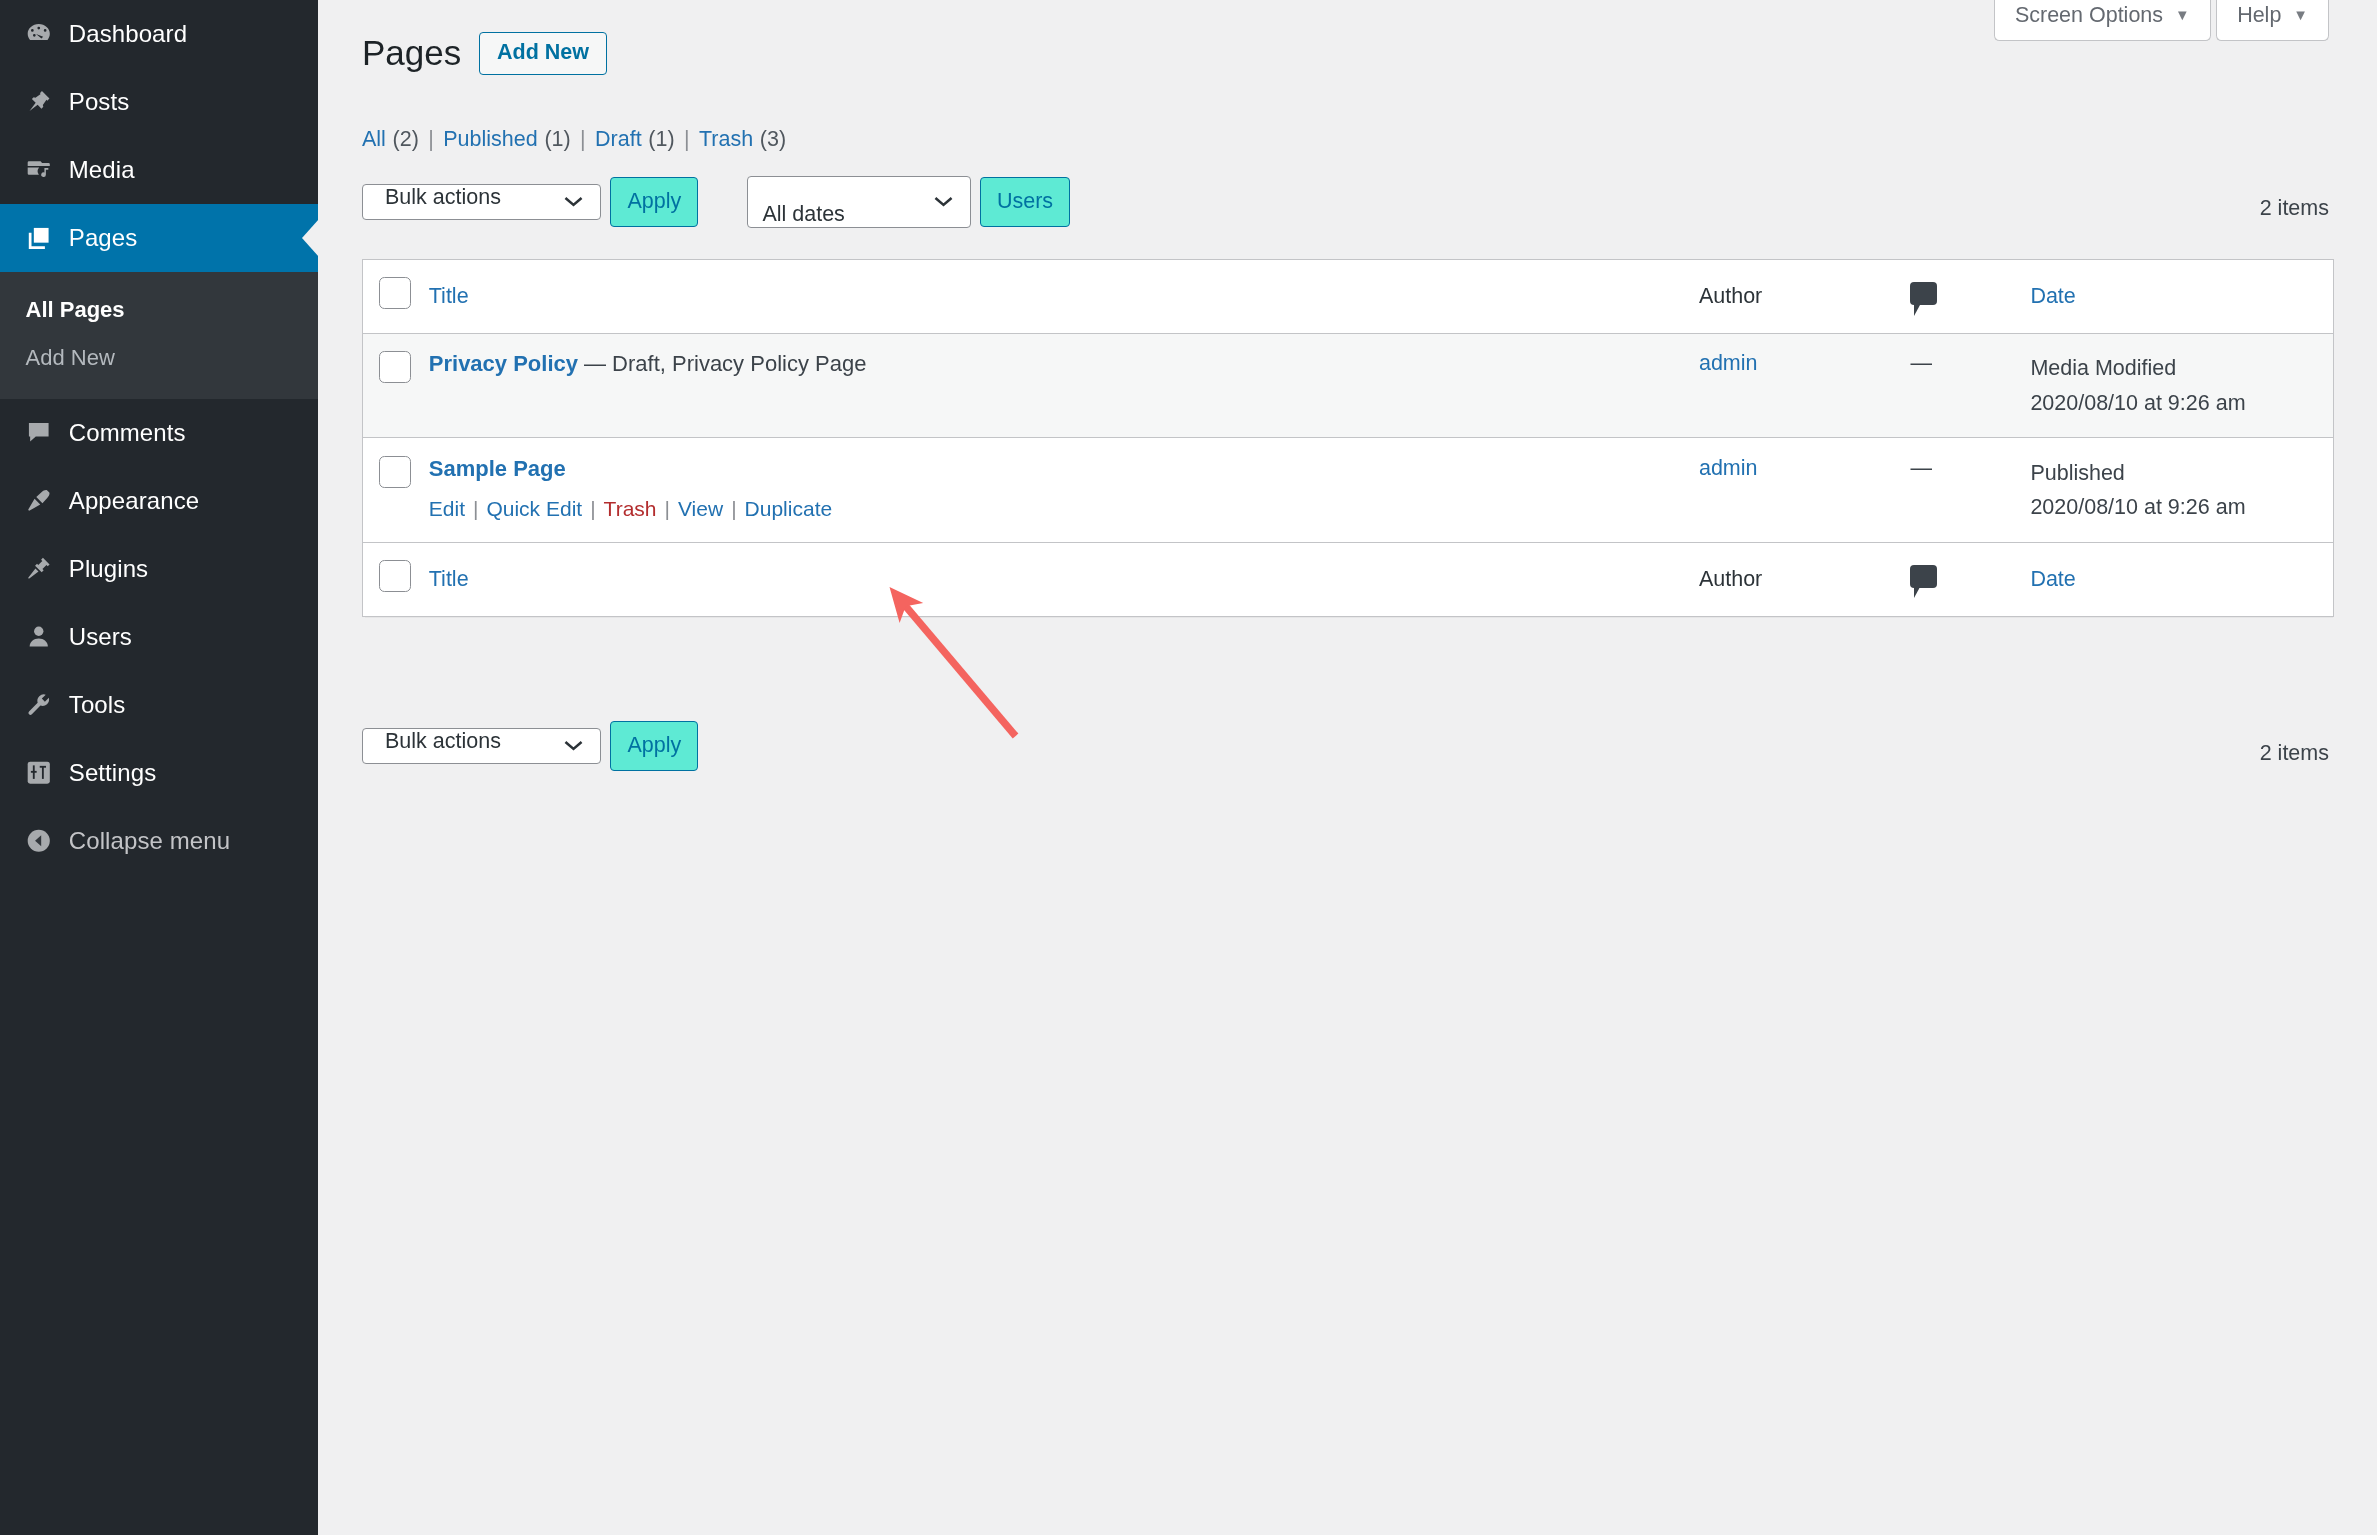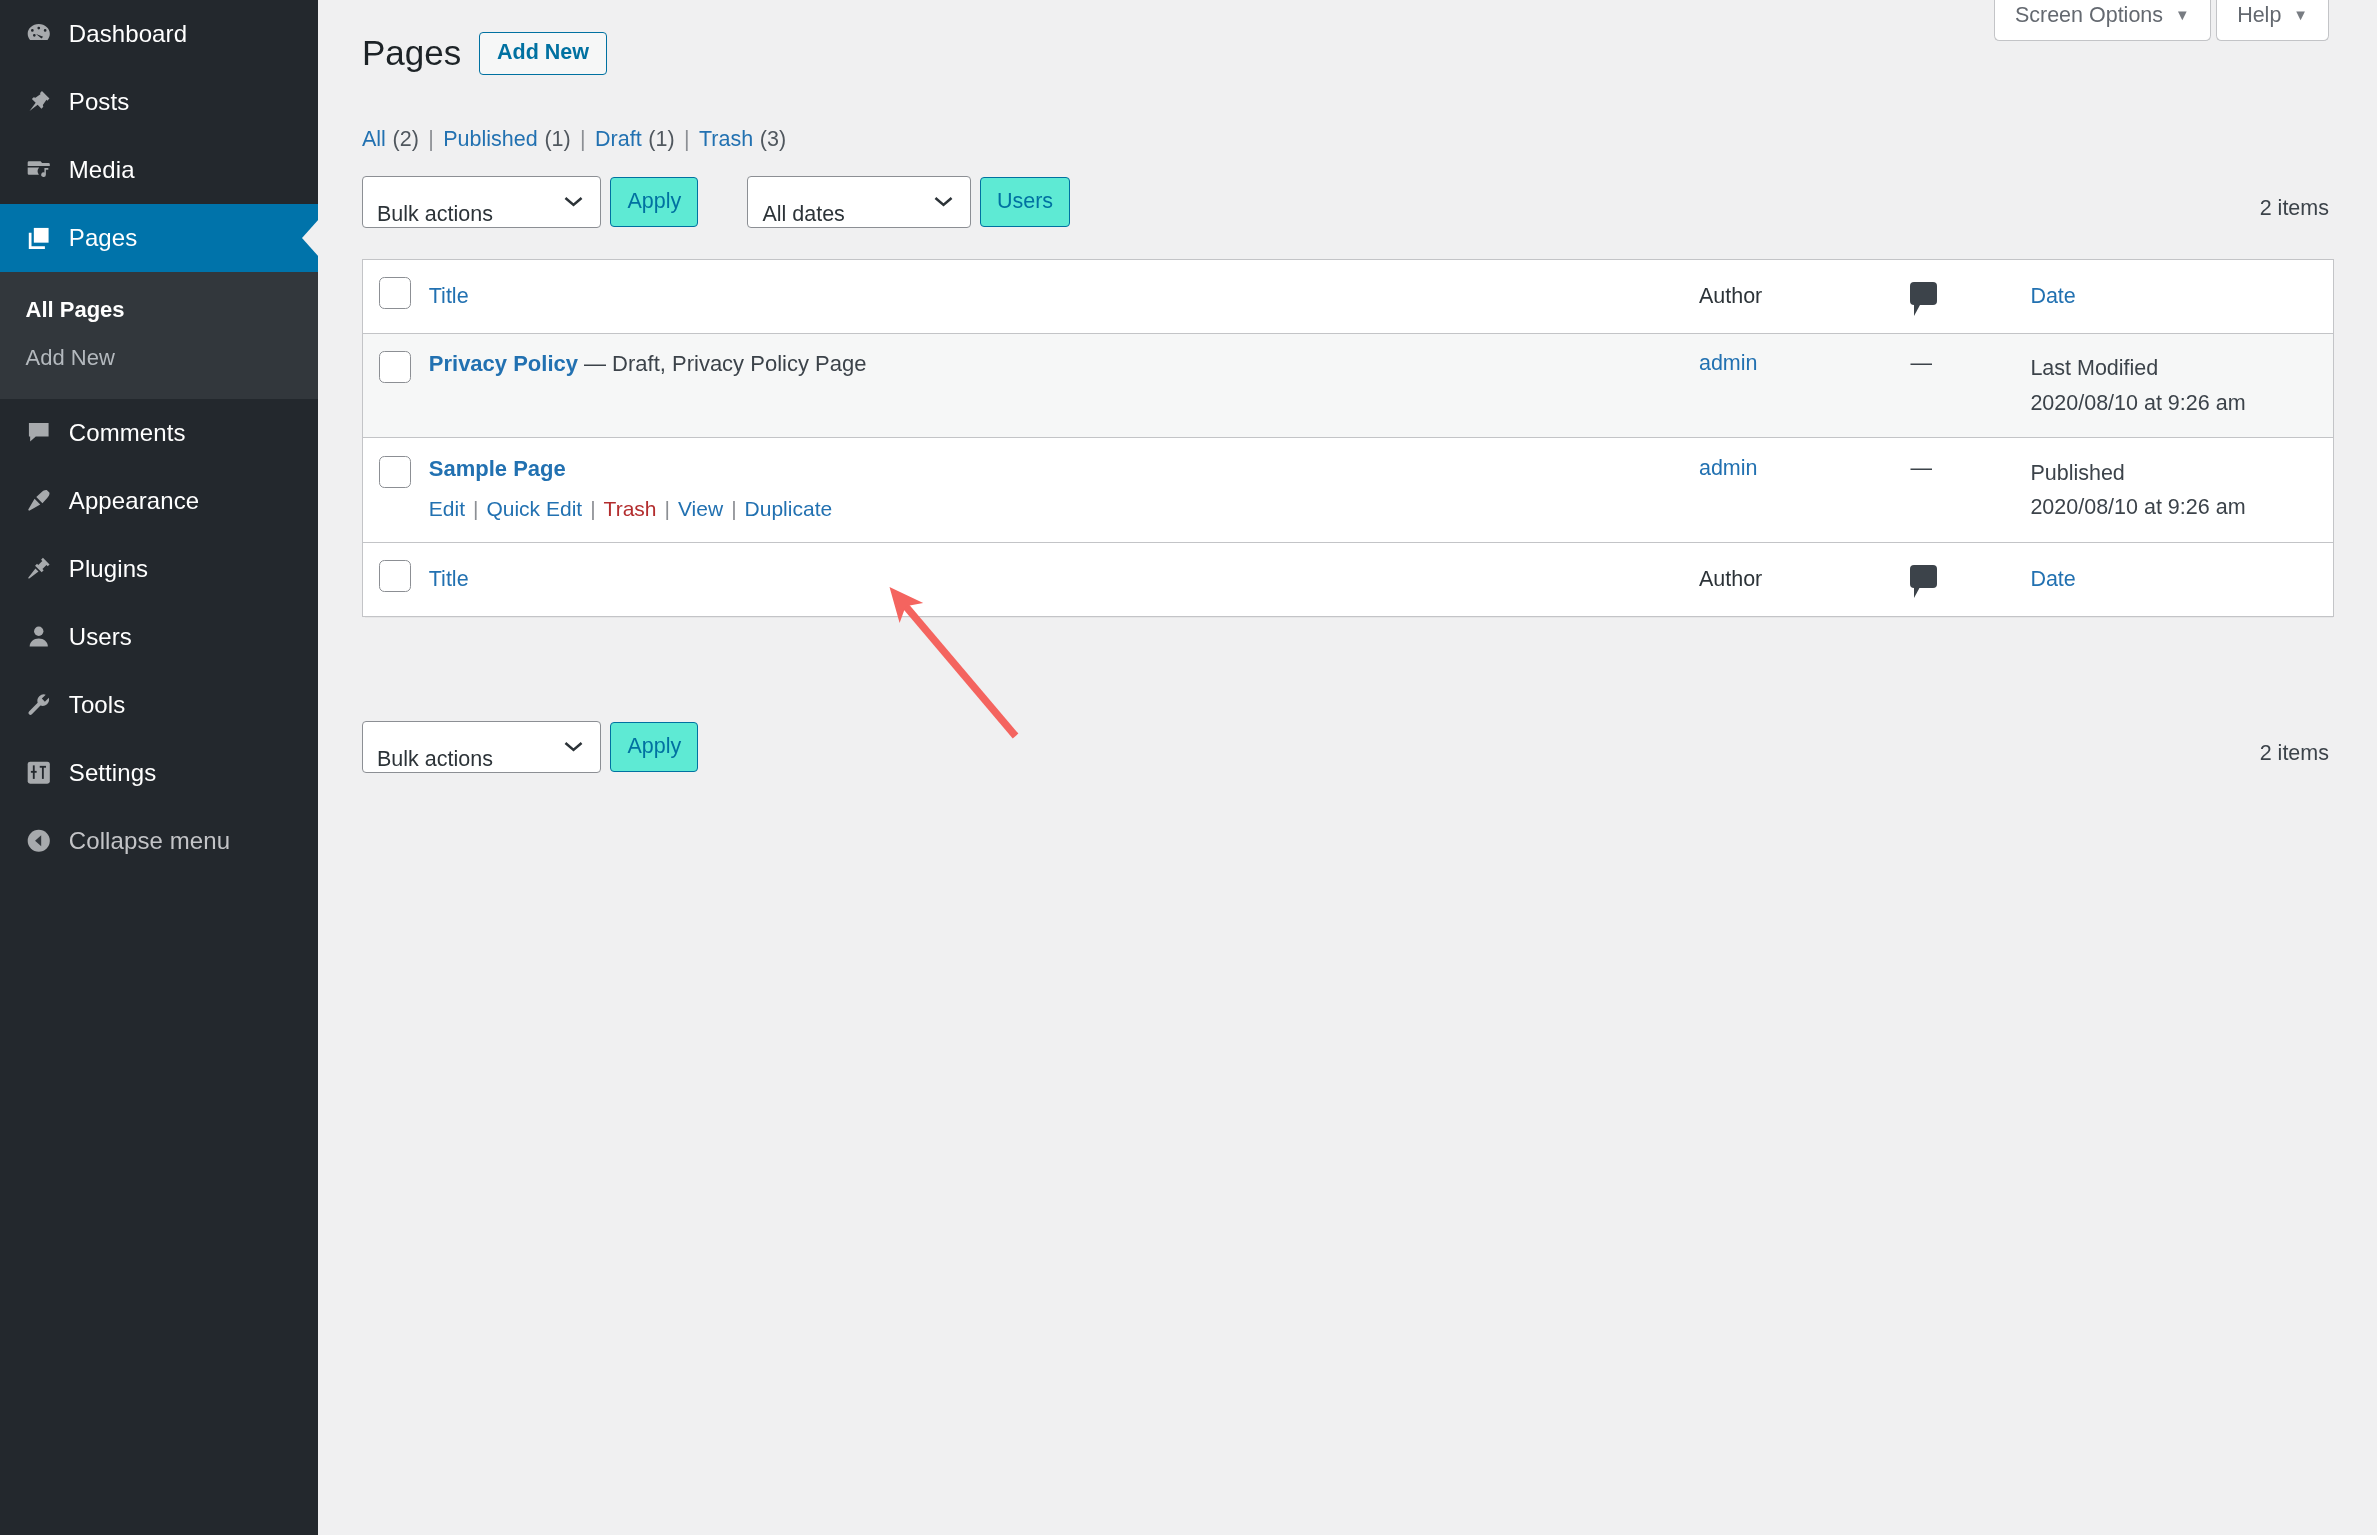--- a/index.html
+++ b/index.html
@@ -192,27 +192,27 @@
   .tablenav.top { top: 176px; }
   .tablenav.bottom { top: 721px; }
   .tablenav .actions {
     display: flex;
     align-items: center;
     gap: 9.4px;
   }
   .bulk-select {
     position: relative;
     width: 239px;
-    height: 52px;
+    height: 36px;
     border: 0.7px solid #8c8f94;
     border-radius: 4px;
     background: #fff;
     display: flex;
-    align-items: flex-end;
-    padding: 0 14px;
+    align-items: flex-start;
+    padding: 0 22px;
     font-size: 21.5px;
     color: #2c3338;
     cursor: pointer;
   }
   .bulk-select .chev {
     position: absolute;
     right: 14.8px;
     top: 50%;
     transform: translateY(-50%);
   }
@@ -586,21 +586,21 @@
           <a class="row-title">Privacy Policy</a>
           <span class="post-state">— Draft, Privacy Policy Page</span>
         </td>
         <td class="col-author">
           <a class="author-link">admin</a>
         </td>
         <td class="col-comments">
           <span class="comment-dash">—</span>
         </td>
         <td class="col-date">
-          <div class="date-cell">Last Modified</div>
+          <div class="date-cell">Media Modified</div>
           <div class="date-cell">2020/08/10 at 9:26 am</div>
         </td>
       </tr>
 
       <tr>
         <td class="col-cb">
           <span class="wp-cb"></span>
         </td>
         <td class="col-title">
           <a class="row-title">Sample Page</a>

